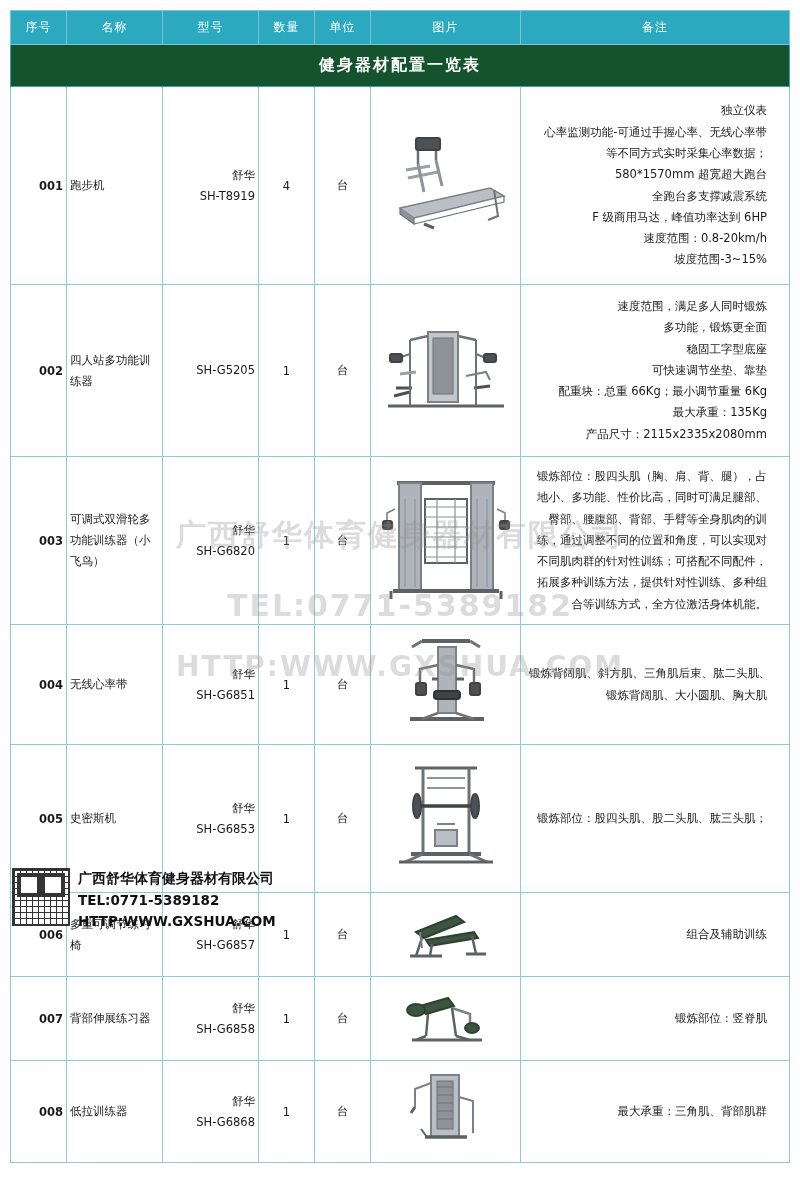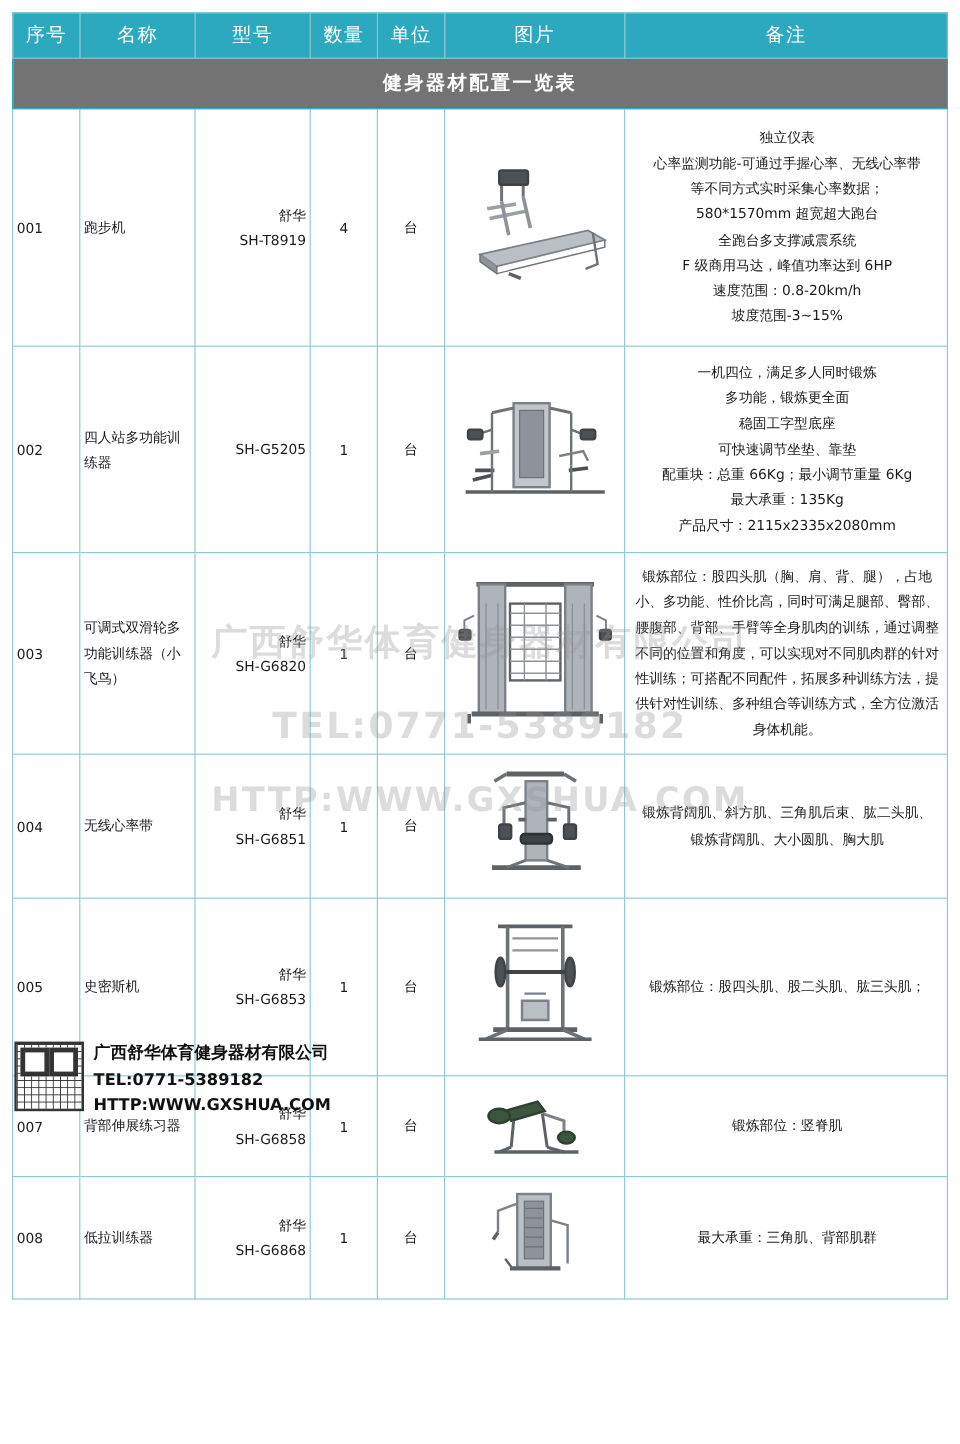--- a/index.html
+++ b/index.html
@@ -22,52 +22,52 @@
     box-sizing: border-box;
     padding: 10px 10px 0 10px;
   }
   table.eq {
     width: 780px;
     border-collapse: collapse;
     table-layout: fixed;
     border: 1px solid #7ab8c8;
   }
   .title-row td {
-    background: #737373;
+    background: #14532d;
     color: #ffffff;
     text-align: center;
     font-size: 16px;
     font-weight: bold;
     letter-spacing: 2px;
     padding: 10px 0;
     border: 1px solid #2ca9bf;
   }
   thead.head th {
     background: #2ca9bf;
     color: #ffffff;
-    font-size: 16px;
+    font-size: 12px;
     font-weight: normal;
     padding: 8px 2px;
     border: 1px solid #7fc4d2;
     letter-spacing: 1px;
   }
   tbody td {
     border: 1px solid #8fc9d6;
     font-size: 11.5px;
     vertical-align: middle;
     padding: 4px 3px;
     background: transparent;
   }
-  td.c-idx { text-align: left; width: 56px; }
+  td.c-idx { text-align: right; width: 56px; font-weight: bold; }
   td.c-name { text-align: left; width: 96px; line-height: 1.8; }
   td.c-model { text-align: right; width: 96px; line-height: 1.8; }
   td.c-qty { text-align: center; width: 56px; }
   td.c-unit { text-align: center; width: 56px; }
   td.c-img { text-align: center; width: 150px; padding: 6px 2px; }
-  td.c-note { text-align: center; padding-left: 8px; padding-right: 6px; line-height: 1.85; }
+  td.c-note { text-align: right; padding-left: 8px; padding-right: 22px; line-height: 1.85; }
 
   .note-line { white-space: nowrap; }
   .note-wrap { line-height: 1.9; }
 
   
   .fig { display: inline-block; }
   .fig svg { display: block; margin: 0 auto; }
 
   
   .wm {
@@ -212,21 +212,21 @@
                 <path d="M98 74 L114 72" stroke="#4c5155" stroke-width="3"></path>
                 <path d="M12 92 L128 92" stroke="#5d6266" stroke-width="3"></path>
                 <path d="M34 70 L34 92 M100 70 L100 92"></path>
                 <path d="M90 62 L110 58 L114 66" stroke="#7b8186" stroke-width="2"></path>
                 <path d="M24 60 L40 58" stroke="#9aa0a5" stroke-width="3"></path>
               </g>
             </svg>
           </span>
         </td>
         <td class="c-note">
-          <div class="note-line">一机四位，满足多人同时锻炼</div>
+          <div class="note-line">速度范围，满足多人同时锻炼</div>
           <div class="note-line">多功能，锻炼更全面</div>
           <div class="note-line">稳固工字型底座</div>
           <div class="note-line">可快速调节坐垫、靠垫</div>
           <div class="note-line">配重块：总重 66Kg；最小调节重量 6Kg</div>
           <div class="note-line">最大承重：135Kg</div>
           <div class="note-line">产品尺寸：2115x2335x2080mm</div>
         </td>
       </tr>
 
       <tr style="height:168px">
@@ -320,20 +320,44 @@
                 <path d="M46 20 L84 20" stroke="#8d9398" stroke-width="2"></path>
                 <path d="M54 72 L76 72 L76 88 L54 88 Z" fill="#b9bfc4" stroke="#7b8186"></path>
                 <path d="M56 66 L74 66" stroke="#7b8186" stroke-width="2"></path>
               </g>
             </svg>
           </span>
         </td>
         <td class="c-note">锻炼部位：股四头肌、股二头肌、肱三头肌；</td>
       </tr>
 
+      <tr style="height:84px">
+        <td class="c-idx">006</td>
+        <td class="c-name">多重可调节练习椅</td>
+        <td class="c-model">
+          <div>舒华</div>
+          <div>SH-G6857</div>
+        </td>
+        <td class="c-qty">1</td>
+        <td class="c-unit">台</td>
+        <td class="c-img">
+          <span class="fig">
+            <svg width="120" height="62" viewBox="0 0 120 62">
+              <g fill="none" stroke="#6d7277" stroke-width="2">
+                <path d="M30 30 L70 14 L78 20 L38 36 Z" fill="#3d5540" stroke="#2e412f"></path>
+                <path d="M40 38 L88 30 L92 36 L44 44 Z" fill="#3d5540" stroke="#2e412f"></path>
+                <path d="M36 36 L30 54 M46 42 L44 54 M86 34 L90 52" stroke="#5d6266" stroke-width="2.5"></path>
+                <path d="M24 54 L56 54 M80 52 L100 52" stroke="#5d6266" stroke-width="3"></path>
+                <path d="M34 30 L36 46" stroke="#7b8186" stroke-width="2"></path>
+              </g>
+            </svg>
+          </span>
+        </td>
+        <td class="c-note">组合及辅助训练</td>
+      </tr>
 
       <tr style="height:84px">
         <td class="c-idx">007</td>
         <td class="c-name">背部伸展练习器</td>
         <td class="c-model">
           <div>舒华</div>
           <div>SH-G6858</div>
         </td>
         <td class="c-qty">1</td>
         <td class="c-unit">台</td>

